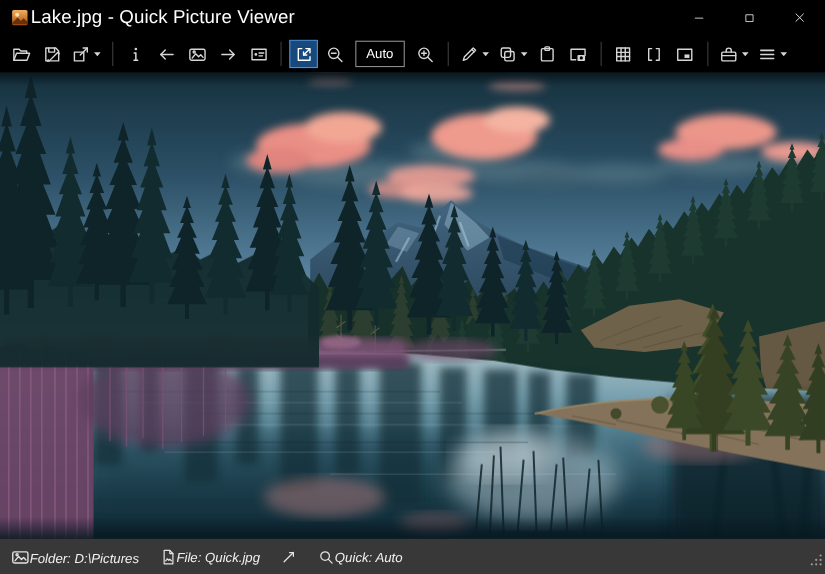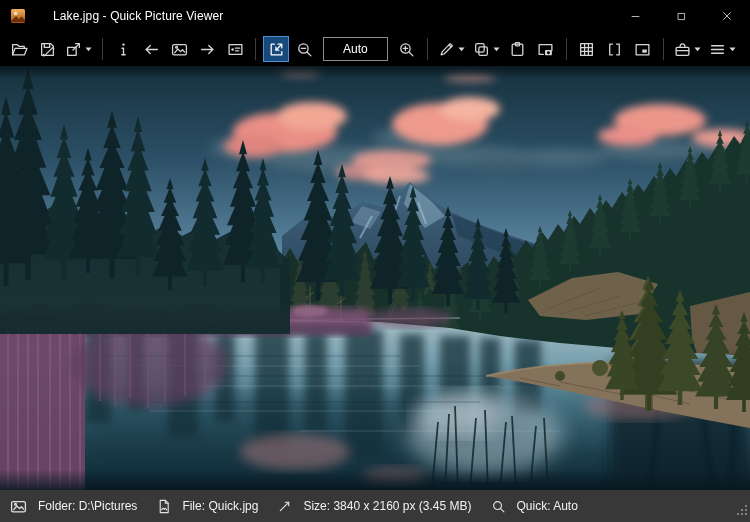--- a/index.html
+++ b/index.html
@@ -4,36 +4,36 @@
 <style>
   html,body{margin:0;padding:0;background:#222;}
   .window{
     width:750px;height:522px;position:relative;overflow:hidden;
     font-family:"Liberation Sans",sans-serif;background:#000;
     -webkit-font-smoothing:antialiased;
   }
   
   .titlebar{height:32px;background:#000;display:flex;align-items:center;padding-left:10px;}
   .app-icon{width:16px;height:16px;flex:0 0 auto;}
-  .title-text{color:#fff;font-size:12px;margin-left:27px;white-space:nowrap;letter-spacing:.1px;}
+  .title-text{color:#fff;font-size:17px;margin-left:2px;white-space:nowrap;letter-spacing:.1px;}
   .win-controls{margin-left:auto;display:flex;height:32px;}
   .win-btn{width:46px;height:32px;display:flex;align-items:center;justify-content:center;background:transparent;border:none;padding:0;cursor:default;}
   
   .toolbar{height:34px;background:#000;display:flex;align-items:center;padding:0 5px;}
   .tbtn{height:26px;min-width:26px;display:flex;align-items:center;justify-content:center;background:transparent;border:none;padding:0 3px;margin:0 1px;cursor:default;}
   .tbtn.active{background:#17497c;box-shadow:inset 0 0 0 1px #4f90d2;}
-  .label-btn{height:24px;padding:0 19px;margin:4px 5px;background:transparent;border:1px solid #8c8c8c;color:#fff;font-size:12px;font-family:"Liberation Sans",sans-serif;display:flex;align-items:center;cursor:default;}
+  .label-btn{height:24px;padding:0 9px;margin:4px 5px;background:transparent;border:1px solid #8c8c8c;color:#fff;font-size:12px;font-family:"Liberation Sans",sans-serif;display:flex;align-items:center;cursor:default;}
   .tsep{width:1px;height:22px;background:#3d3d3d;margin:0 6px;flex:0 0 auto;}
   .caret{margin-left:3px;display:block;}
   
   .canvas{width:750px;height:424px;position:relative;background:#10242e;overflow:hidden;}
   .canvas svg{display:block;width:100%;height:100%;}
   
   .statusbar{height:32px;background:#383838;display:flex;align-items:center;padding:0 10px;gap:19px;position:relative;}
-  .sb-item{display:flex;align-items:center;gap:11px;color:#f1f1f1;font-size:12px;white-space:nowrap;}
+  .sb-item{display:flex;align-items:flex-end;gap:0;color:#f1f1f1;font-size:12px;white-space:nowrap;font-style:italic;}
   .grip{position:absolute;right:2px;bottom:2px;}
 </style>
 </head>
 <body>
 
 <div class="window">
 
   <div class="titlebar">
     <svg class="app-icon" viewBox="0 0 16 16">
       <defs>
@@ -510,21 +510,20 @@
           <path d="M10 1.5 V4.5 H13"></path>
           <path d="M6 11.5 L7.5 9.6 L9 11 L10 10 L11.5 11.5"></path>
         </svg>
         <span>File: Quick.jpg</span>
       </span>
       <span class="sb-item">
         <svg width="15" height="15" viewBox="0 0 16 16" fill="none" stroke="#e2e2e2" stroke-width="1.2" stroke-linecap="round" stroke-linejoin="round">
           <path d="M3.5 12.5 L12.5 3.5"></path>
           <path d="M8.8 3.5 H12.5 V7.2"></path>
         </svg>
-        <span>Size: 3840 x 2160 px (3.45 MB)</span>
       </span>
       <span class="sb-item">
         <svg width="15" height="15" viewBox="0 0 16 16" fill="none" stroke="#e2e2e2" stroke-width="1.2" stroke-linecap="round" stroke-linejoin="round">
           <circle cx="7" cy="7" r="4.2"></circle>
           <path d="M10.2 10.2 L13.8 13.8"></path>
         </svg>
         <span>Quick: Auto</span>
       </span>
       <span class="grip"><svg width="12" height="12" viewBox="0 0 12 12">
   <g fill="#9a9a9a">

